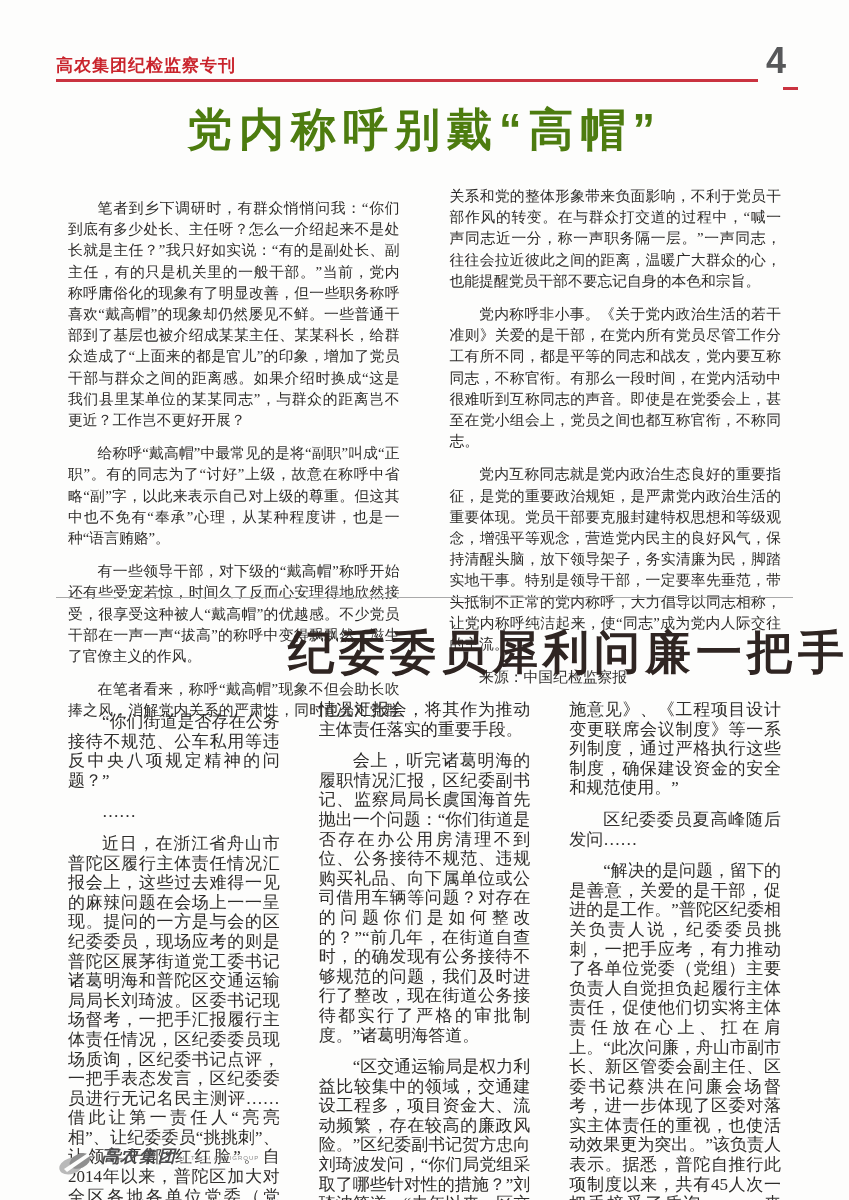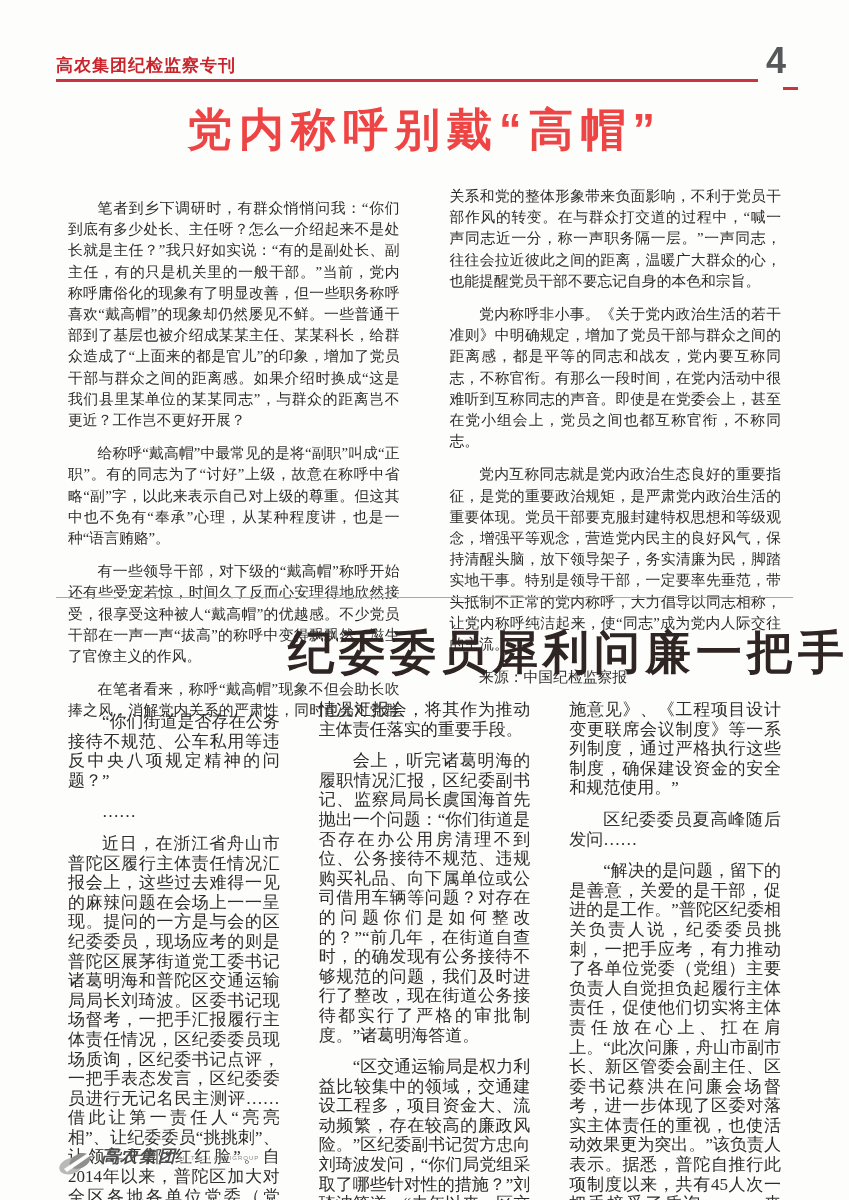--- a/index.html
+++ b/index.html
@@ -21,21 +21,21 @@
     position:absolute; left:758px; top:40px; width:36px; text-align:center;
     font-family:"Liberation Sans","DejaVu Sans",sans-serif;
     font-weight:bold; font-size:36px; color:#57585a;
   }
   .page-number-underline { position:absolute; left:783px; top:87px; width:15px; height:3px; background:#ca3340; }
 
   
   .a1-title {
     position:absolute; left:0; right:0; top:100px; text-align:center;
     font-family:"Liberation Sans","DejaVu Sans",sans-serif;
-    font-weight:900; font-size:45px; letter-spacing:7px; color:#ef4444;
+    font-weight:900; font-size:45px; letter-spacing:7px; color:#4d7c0f;
   }
   .a2-title {
     position:absolute; left:0; right:0; top:622px; text-align:right;
     font-family:"Liberation Sans","DejaVu Sans",sans-serif;
     font-weight:900; font-size:46px; letter-spacing:5px; color:#2f2522;margin-left:48px;
   }
 
   
   .article-body p { margin:12px; text-indent:2em; text-align:justify; }
   .a1-body {
@@ -81,21 +81,21 @@
     <div class="page-number-underline"></div>
   </div>
 
   <div>
     <div class="a1-title">党内称呼别戴“高帽”</div>
     <div class="article-body a1-body">
       <p>笔者到乡下调研时，有群众悄悄问我：“你们到底有多少处长、主任呀？怎么一介绍起来不是处长就是主任？”我只好如实说：“有的是副处长、副主任，有的只是机关里的一般干部。”当前，党内称呼庸俗化的现象有了明显改善，但一些职务称呼喜欢“戴高帽”的现象却仍然屡见不鲜。一些普通干部到了基层也被介绍成某某主任、某某科长，给群众造成了“上面来的都是官儿”的印象，增加了党员干部与群众之间的距离感。如果介绍时换成“这是我们县里某单位的某某同志”，与群众的距离岂不更近？工作岂不更好开展？</p>
       <p>给称呼“戴高帽”中最常见的是将“副职”叫成“正职”。有的同志为了“讨好”上级，故意在称呼中省略“副”字，以此来表示自己对上级的尊重。但这其中也不免有“奉承”心理，从某种程度讲，也是一种“语言贿赂”。</p>
       <p>有一些领导干部，对下级的“戴高帽”称呼开始还有些受宠若惊，时间久了反而心安理得地欣然接受，很享受这种被人“戴高帽”的优越感。不少党员干部在一声一声“拔高”的称呼中变得飘飘然，滋生了官僚主义的作风。</p>
       <p>在笔者看来，称呼“戴高帽”现象不但会助长吹捧之风，消解党内关系的严肃性，同时也会对党群关系和党的整体形象带来负面影响，不利于党员干部作风的转变。在与群众打交道的过程中，“喊一声同志近一分，称一声职务隔一层。”一声同志，往往会拉近彼此之间的距离，温暖广大群众的心，也能提醒党员干部不要忘记自身的本色和宗旨。</p>
-      <p>党内称呼非小事。《关于党内政治生活的若干准则》中明确规定，增加了党员干部与群众之间的距离感，都是平等的同志和战友，党内要互称同志，不称官衔。有那么一段时间，在党内活动中很难听到互称同志的声音。即使是在党委会上，甚至在党小组会上，党员之间也都互称官衔，不称同志。</p>
+      <p>党内称呼非小事。《关于党内政治生活的若干准则》关爱的是干部，在党内所有党员尽管工作分工有所不同，都是平等的同志和战友，党内要互称同志，不称官衔。有那么一段时间，在党内活动中很难听到互称同志的声音。即使是在党委会上，甚至在党小组会上，党员之间也都互称官衔，不称同志。</p>
       <p>党内互称同志就是党内政治生态良好的重要指征，是党的重要政治规矩，是严肃党内政治生活的重要体现。党员干部要克服封建特权思想和等级观念，增强平等观念，营造党内民主的良好风气，保持清醒头脑，放下领导架子，务实清廉为民，脚踏实地干事。特别是领导干部，一定要率先垂范，带头抵制不正常的党内称呼，大力倡导以同志相称，让党内称呼纯洁起来，使“同志”成为党内人际交往的主流。</p>
       <p class="source-line">来源：中国纪检监察报</p>
     </div>
   </div>
 
   <div class="section-divider"></div>
 
   <div>
     <div class="a2-title">纪委委员犀利问廉一把手</div>
     <div class="article-body a2-body">

